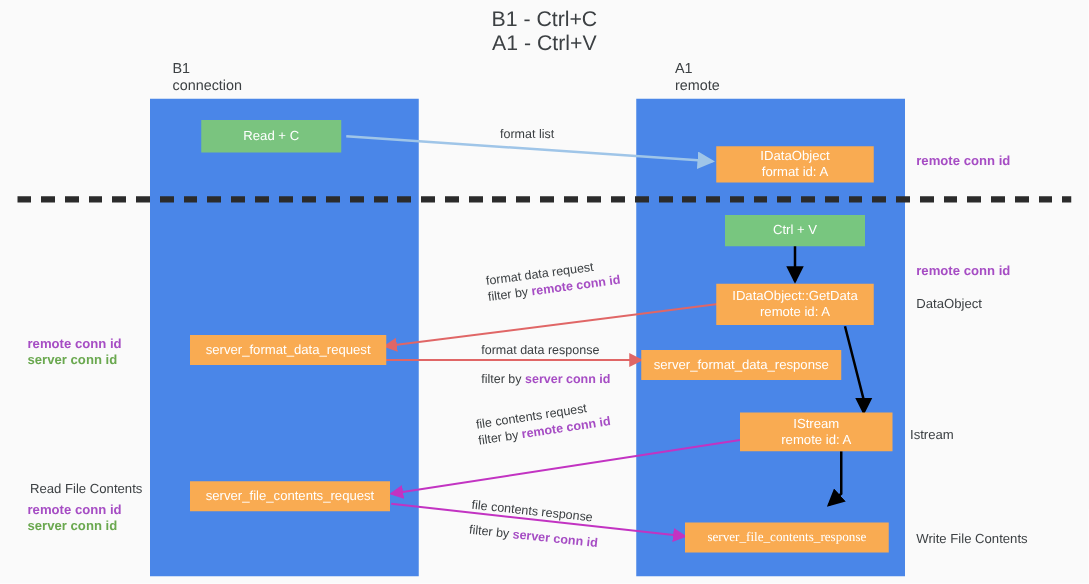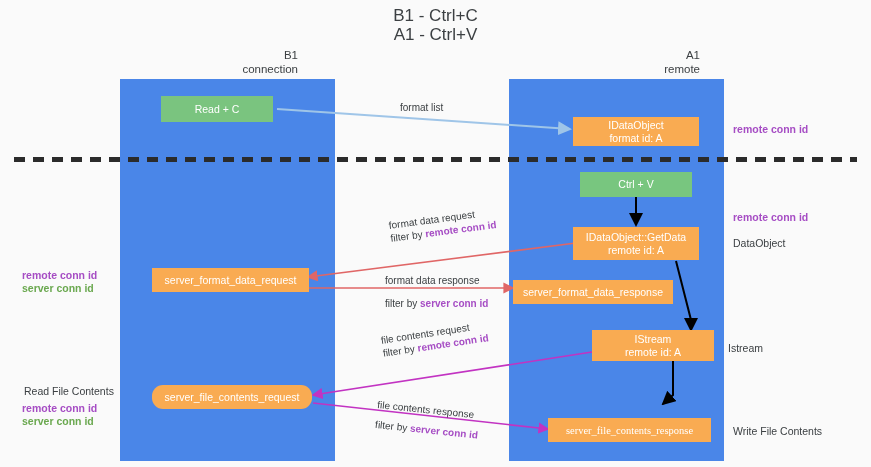--- a/index.html
+++ b/index.html
@@ -21,21 +21,21 @@
     top: 6px;
     width: 871px;
     text-align: center;
     font-size: 17px;
     color: #3c4043;
     line-height: 19px;
     white-space: pre-line;
   }
   .col-head {
     position: absolute;
-    text-align: right;
+    text-align: left;
     font-size: 11.5px;
     color: #3c4043;
     line-height: 14px;
     white-space: pre-line;
   }
   .lane {
     position: absolute;
     background: #4a86e8;
   }
   .box {
@@ -147,21 +147,21 @@
   <div class="box orange" style="left:573px; top:227px; width:126px; height:33px;">IDataObject::GetData
 remote id: A</div>
 
   <div class="box orange" style="left:513px; top:280px; width:160px; height:24px;">server_format_data_response</div>
 
   <div class="box orange" style="left:152px; top:268px; width:157px; height:24px;">server_format_data_request</div>
 
   <div class="box orange" style="left:592px; top:330px; width:122px; height:31px;">IStream
 remote id: A</div>
 
-  <div class="box orange" style="left:152px; top:385px; width:160px; height:24px;border-radius:11px;">server_file_contents_request</div>
+  <div class="box orange" style="left:152px; top:385px; width:160px; height:24px;">server_file_contents_request</div>
 
   <div class="box orange" style="left:548px; top:418px; width:163px; height:24px;font-family:Liberation Serif, serif;">server_file_contents_response</div>
 
   <div class="dashline"></div>
 
   <div class="edge-lbl" style="left:400px; top:101px;">format list</div>
 
   <div class="edge-lbl" style="left:388px; top:219px; transform: rotate(-7.5deg);">
     <div>format data request</div>
     <div><span>filter by </span><span class="purple">remote conn id</span></div>

